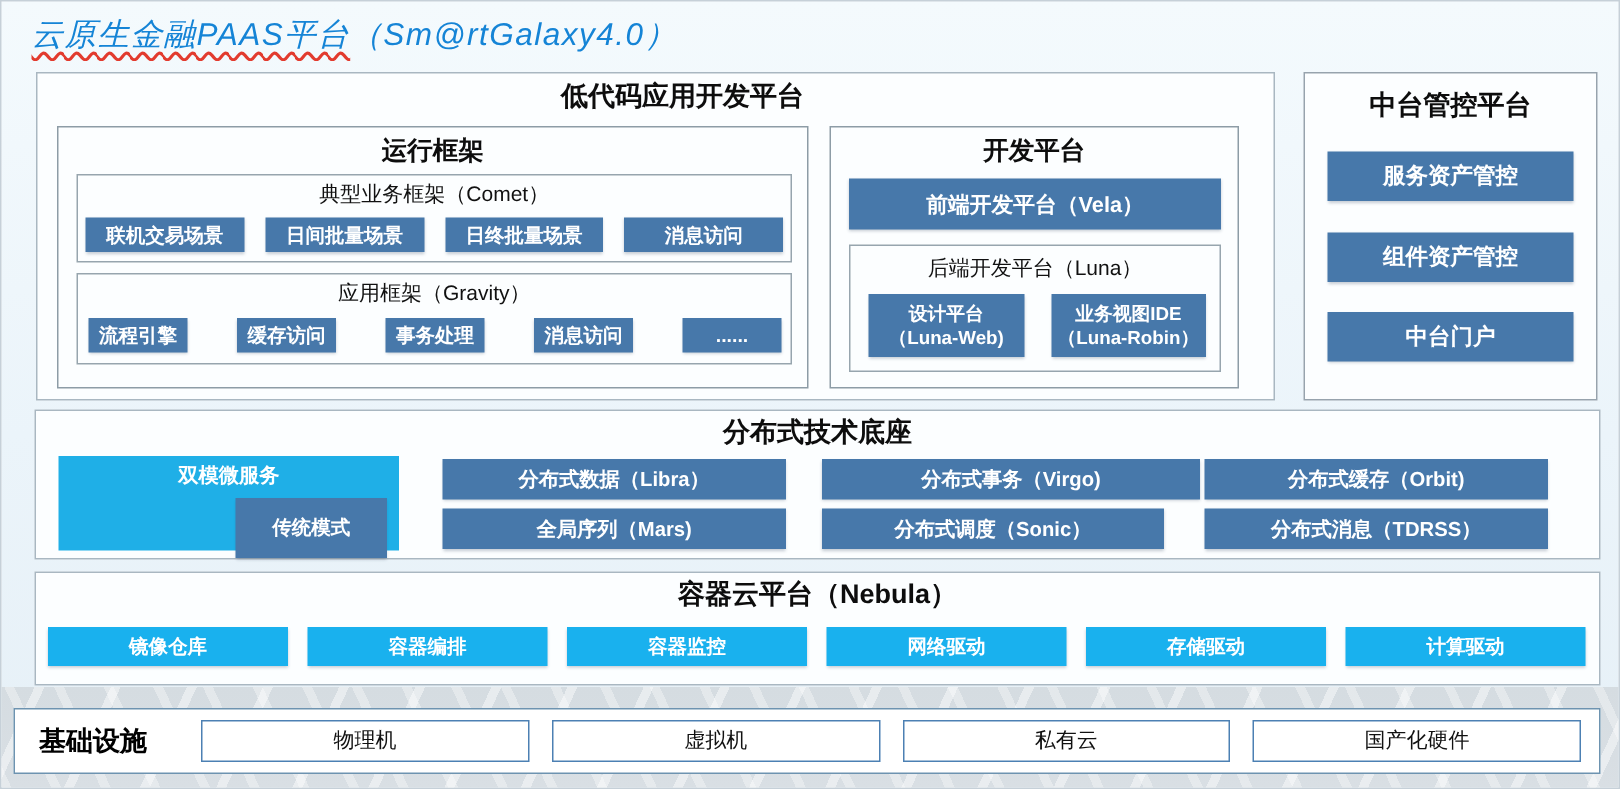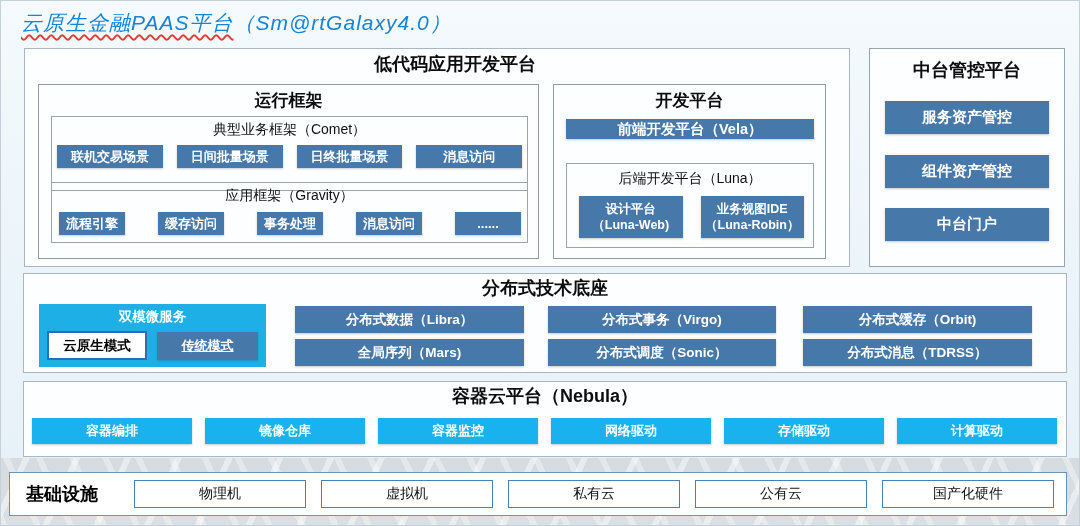--- a/index.html
+++ b/index.html
@@ -23,21 +23,21 @@
        box-shadow:0 1px 2px rgba(30,50,80,.25);box-sizing:border-box;}
   .cyan{background:#19b1ee;}
   .row-flex{position:absolute;display:flex;}
   .row-flex .btn{flex:1;height:100%;}
   .abs-btn{position:absolute;}
   .two-line{flex-direction:column;line-height:1.3;font-size:12.5px;text-align:center;}
   .dual-box{position:absolute;left:38px;top:303px;width:227px;height:63px;background:#1fafe7;box-sizing:border-box;}
   .dual-label{text-align:center;color:#fff;font-weight:700;font-size:13.5px;padding-top:4px;}
   .mode-white{position:absolute;left:8px;top:27px;width:100px;height:29px;background:#fff;border:2px solid #2d6db5;
        color:#000;font-weight:700;font-size:13.5px;display:flex;align-items:center;justify-content:center;box-sizing:border-box;}
-  .mode-blue{position:absolute;left:118px;top:28px;width:101px;height:28px;text-decoration:underline;}
+  .mode-blue{position:absolute;left:118px;top:28px;width:101px;height:40px;}
   .infra{position:absolute;left:8px;top:471px;width:1058px;height:44px;background:#fff;border:1px solid #6d93b0;
        box-sizing:border-box;display:flex;align-items:center;}
   .infra-label{font-size:18px;font-weight:700;color:#000;padding-left:16px;width:104px;box-sizing:border-box;}
   .infra-items{position:absolute;left:124px;top:7px;width:920px;height:28px;display:flex;gap:15px;}
   .infra-item{flex:1;border:1.5px solid #4c80b3;background:#fff;color:#111;font-size:14px;
        display:flex;align-items:center;justify-content:center;box-sizing:border-box;}
 </style>
 </head>
 <body>
 
@@ -50,21 +50,21 @@
   </div>
 
   <div class="box" style="left:23px;top:47px;width:826px;height:219px;padding-left:36px;">
     <div class="sec-title">低代码应用开发平台</div>
   </div>
 
   <div class="inner-box" style="left:37px;top:83px;width:501px;height:175px;border-color:#8d9ca6;">
     <div class="sub-title">运行框架</div>
   </div>
 
-  <div class="inner-box" style="left:50px;top:115px;width:477px;height:75px;">
+  <div class="inner-box" style="left:50px;top:115px;width:477px;height:59px;">
     <div class="grp-label">典型业务框架（Comet）</div>
   </div>
   <div class="row-flex" style="left:56px;top:144px;width:465px;height:23px;gap:14px;">
     <div class="btn">联机交易场景</div>
     <div class="btn">日间批量场景</div>
     <div class="btn">日终批量场景</div>
     <div class="btn">消息访问</div>
   </div>
 
   <div class="inner-box" style="left:50px;top:181px;width:477px;height:61px;">
@@ -74,21 +74,21 @@
     <div class="btn">流程引擎</div>
     <div class="btn">缓存访问</div>
     <div class="btn">事务处理</div>
     <div class="btn">消息访问</div>
     <div class="btn">......</div>
   </div>
 
   <div class="inner-box" style="left:552px;top:83px;width:273px;height:175px;border-color:#8d9ca6;">
     <div class="sub-title">开发平台</div>
   </div>
-  <div class="btn abs-btn" style="left:565px;top:118px;width:248px;height:20px;font-size:14.5px;">前端开发平台（Vela）</div>
+  <div class="btn abs-btn" style="left:565px;top:118px;width:248px;height:34px;font-size:14.5px;">前端开发平台（Vela）</div>
   <div class="inner-box" style="left:565px;top:162px;width:248px;height:85px;">
     <div class="grp-label" style="padding-top:6px;">后端开发平台（Luna）</div>
   </div>
   <div class="row-flex" style="left:578px;top:195px;width:225px;height:42px;gap:18px;">
     <div class="btn two-line">
       <span>设计平台</span>
       <span>（Luna-Web)</span>
     </div>
     <div class="btn two-line">
       <span>业务视图IDE</span>
@@ -101,45 +101,43 @@
   </div>
   <div class="btn abs-btn" style="left:884px;top:100px;width:164px;height:33px;font-size:15px;">服务资产管控</div>
   <div class="btn abs-btn" style="left:884px;top:154px;width:164px;height:33px;font-size:15px;">组件资产管控</div>
   <div class="btn abs-btn" style="left:884px;top:207px;width:164px;height:33px;font-size:15px;">中台门户</div>
 
   <div class="box" style="left:22px;top:272px;width:1044px;height:100px;">
     <div class="sec-title" style="padding-top:2px;">分布式技术底座</div>
   </div>
   <div class="dual-box">
     <div class="dual-label">双模微服务</div>
-    <div class="mode-white">云原生模式</div>
     <div class="btn mode-blue">传统模式</div>
   </div>
   <div class="btn abs-btn" style="left:294px;top:305px;width:229px;height:27px;font-size:13.5px;">分布式数据（Libra）</div>
-  <div class="btn abs-btn" style="left:547px;top:305px;width:228px;height:27px;font-size:13.5px;">分布式事务（Virgo)</div>
+  <div class="btn abs-btn" style="left:547px;top:305px;width:252px;height:27px;font-size:13.5px;">分布式事务（Virgo)</div>
   <div class="btn abs-btn" style="left:802px;top:305px;width:229px;height:27px;font-size:13.5px;">分布式缓存（Orbit)</div>
   <div class="btn abs-btn" style="left:294px;top:338px;width:229px;height:27px;font-size:13.5px;">全局序列（Mars)</div>
   <div class="btn abs-btn" style="left:547px;top:338px;width:228px;height:27px;font-size:13.5px;">分布式调度（Sonic）</div>
   <div class="btn abs-btn" style="left:802px;top:338px;width:229px;height:27px;font-size:13.5px;">分布式消息（TDRSS）</div>
 
   <div class="box" style="left:22px;top:380px;width:1044px;height:76px;">
     <div class="sec-title" style="padding-top:2px;">容器云平台（Nebula）</div>
   </div>
   <div class="row-flex" style="left:31px;top:417px;width:1025px;height:26px;gap:13px;">
+    <div class="btn cyan">镜像仓库</div>
     <div class="btn cyan">容器编排</div>
-    <div class="btn cyan">镜像仓库</div>
     <div class="btn cyan">容器监控</div>
     <div class="btn cyan">网络驱动</div>
     <div class="btn cyan">存储驱动</div>
     <div class="btn cyan">计算驱动</div>
   </div>
 
   <div class="infra">
     <div class="infra-label">基础设施</div>
     <div class="infra-items">
       <div class="infra-item">物理机</div>
       <div class="infra-item">虚拟机</div>
       <div class="infra-item">私有云</div>
-      <div class="infra-item">公有云</div>
       <div class="infra-item">国产化硬件</div>
     </div>
   </div>
 </div>
 
 </body></html>

